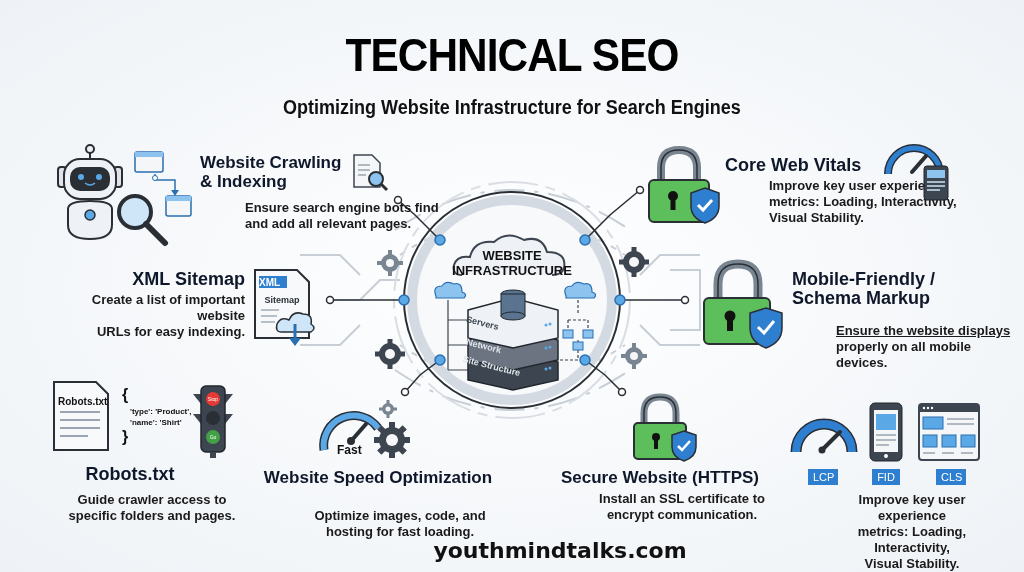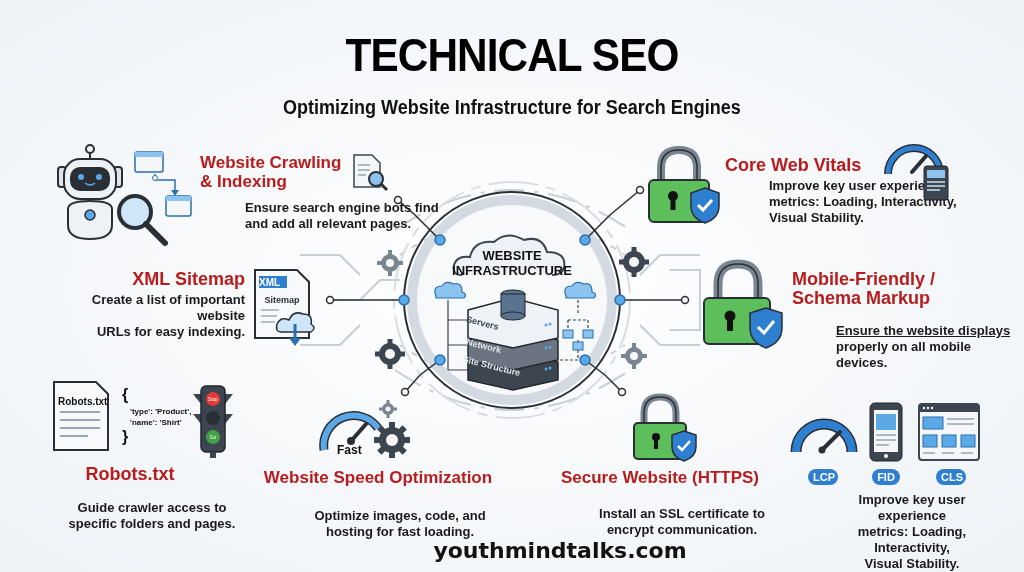--- a/index.html
+++ b/index.html
@@ -15,33 +15,33 @@
     position: absolute; left: 0; width: 1024px; top: 28px;
     text-align: center; font-weight: 900; font-size: 46px;
     letter-spacing: -1px; font-family: "Liberation Sans", sans-serif;
     transform: scaleX(0.92); color: #000;
   }
   .subtitle {
     position: absolute; left: 0; width: 1024px; top: 96px;
     text-align: center; font-weight: 700; font-size: 20px; color: #111;
     transform: scaleX(0.9);
   }
-  .h { font-weight: 700; font-size: 17px; line-height: 19px; color: #b91c1c; transform-origin: left top; }
+  .h { font-weight: 700; font-size: 17px; line-height: 19px; color: #0f172a; transform-origin: left top; }
   .d { font-weight: 700; font-size: 13px; line-height: 16px; color: #1a1a1a; padding-left: 44px; }
   .center { text-align: center; }
   .right { text-align: right; }
   .footer {
     position: absolute; left: 0; width: 1024px; top: 538px;
     text-align: center; font-weight: 700; font-size: 22px; color: #111;
     font-family: "DejaVu Sans", sans-serif;
     margin-left: 48px;
   }
   .badge {
-    position: absolute; background: #2f7fd0; color: #fff; font-weight: 700;
-    font-size: 11px; border-radius: 8px; padding: 2px 5px; text-align: center;
+    position: absolute; background: #2f7fd0; color: #fff; font-weight: 400;
+    font-size: 11px; border-radius: 0; padding: 2px 5px; text-align: center;
   }
   svg { position: absolute; overflow: visible; }
 </style>
 </head>
 <body>
 
 <svg width="1024" height="572" style="left:0;top:0;">
   <g fill="none" stroke="#c7ced6" stroke-width="2">
     <path d="M330 300 L360 300 L380 280 L400 280"></path>
     <path d="M300 255 L340 255 L360 275"></path>
@@ -266,21 +266,21 @@
     <rect x="8" y="0" width="24" height="66" rx="5" fill="#3c4550" stroke="#22272d" stroke-width="1.5"></rect>
     <rect x="17" y="66" width="6" height="6" fill="#3c4550"></rect>
     <circle cx="20" cy="13" r="7" fill="#e53935"></circle>
     <circle cx="20" cy="32" r="7" fill="#2a2f36"></circle>
     <circle cx="20" cy="51" r="7" fill="#43a047"></circle>
   </svg>
   <div class="abs" style="left:206px;top:396px;width:14px;text-align:center;font-size:5px;color:#fff;">Stop</div>
   <div class="abs" style="left:206px;top:434px;width:14px;text-align:center;font-size:5px;color:#fff;">Go</div>
   <div class="abs center" style="left:20px;top:465px;width:220px;">
     <div class="h" style="font-size:18px;">Robots.txt</div>
-    <div class="d" style="margin-top:16px;">Guide crawler access to</div>
+    <div class="d" style="margin-top:8px;">Guide crawler access to</div>
     <div class="d">specific folders and pages.</div>
   </div>
 </div>
 
 <div>
   <svg width="70" height="60" style="left:316px;top:398px;">
     <path d="M8 52 A30 30 0 0 1 62 30" fill="none" stroke="#2a2f36" stroke-width="9"></path>
     <path d="M8 52 A30 30 0 0 1 62 30" fill="none" stroke="#5aa8e6" stroke-width="6"></path>
     <line x1="36" y1="42" x2="50" y2="26" stroke="#2a2f36" stroke-width="4" stroke-linecap="round"></line>
     <circle cx="35" cy="43" r="4" fill="#2a2f36"></circle>
@@ -326,21 +326,21 @@
     <path d="M12 30 L12 18 Q12 2 28 2 Q44 2 44 18 L44 30" fill="none" stroke="#7a8592" stroke-width="7"></path>
     <path d="M12 30 L12 18 Q12 2 28 2 Q44 2 44 18 L44 30" fill="none" stroke="#2a2f36" stroke-width="1.5"></path>
     <rect x="2" y="28" width="52" height="36" rx="4" fill="#5cbf5c" stroke="#2a2f36" stroke-width="2"></rect>
     <circle cx="24" cy="42" r="4" fill="#111"></circle>
       <rect x="22" y="44" width="4" height="10" fill="#111"></rect>
     <path d="M52 36 L64 40 L64 52 Q64 62 52 66 Q40 62 40 52 L40 40 Z" fill="#2f7fd0" stroke="#2a2f36" stroke-width="1.5"></path>
     <path d="M46 51 L50 55 L58 46" stroke="#fff" stroke-width="2.5" fill="none"></path>
   </svg>
   <div class="abs center" style="left:555px;top:468px;width:210px;">
     <div class="h" style="font-size:17px;">Secure Website (HTTPS)</div>
-    <div class="d" style="margin-top:19px;">Install an SSL certificate to</div>
+    <div class="d" style="margin-top:4px;">Install an SSL certificate to</div>
     <div class="d">encrypt communication.</div>
   </div>
 </div>
 
 <div>
   <svg width="80" height="80" style="left:647px;top:148px;">
     <path d="M14 34 L14 20 Q14 2 32 2 Q50 2 50 20 L50 34" fill="none" stroke="#7a8592" stroke-width="8"></path>
     <path d="M14 34 L14 20 Q14 2 32 2 Q50 2 50 20 L50 34" fill="none" stroke="#2a2f36" stroke-width="1.5"></path>
     <rect x="2" y="32" width="60" height="42" rx="5" fill="#5cbf5c" stroke="#2a2f36" stroke-width="2"></rect>
     <circle cx="26" cy="48" r="5" fill="#111"></circle>

